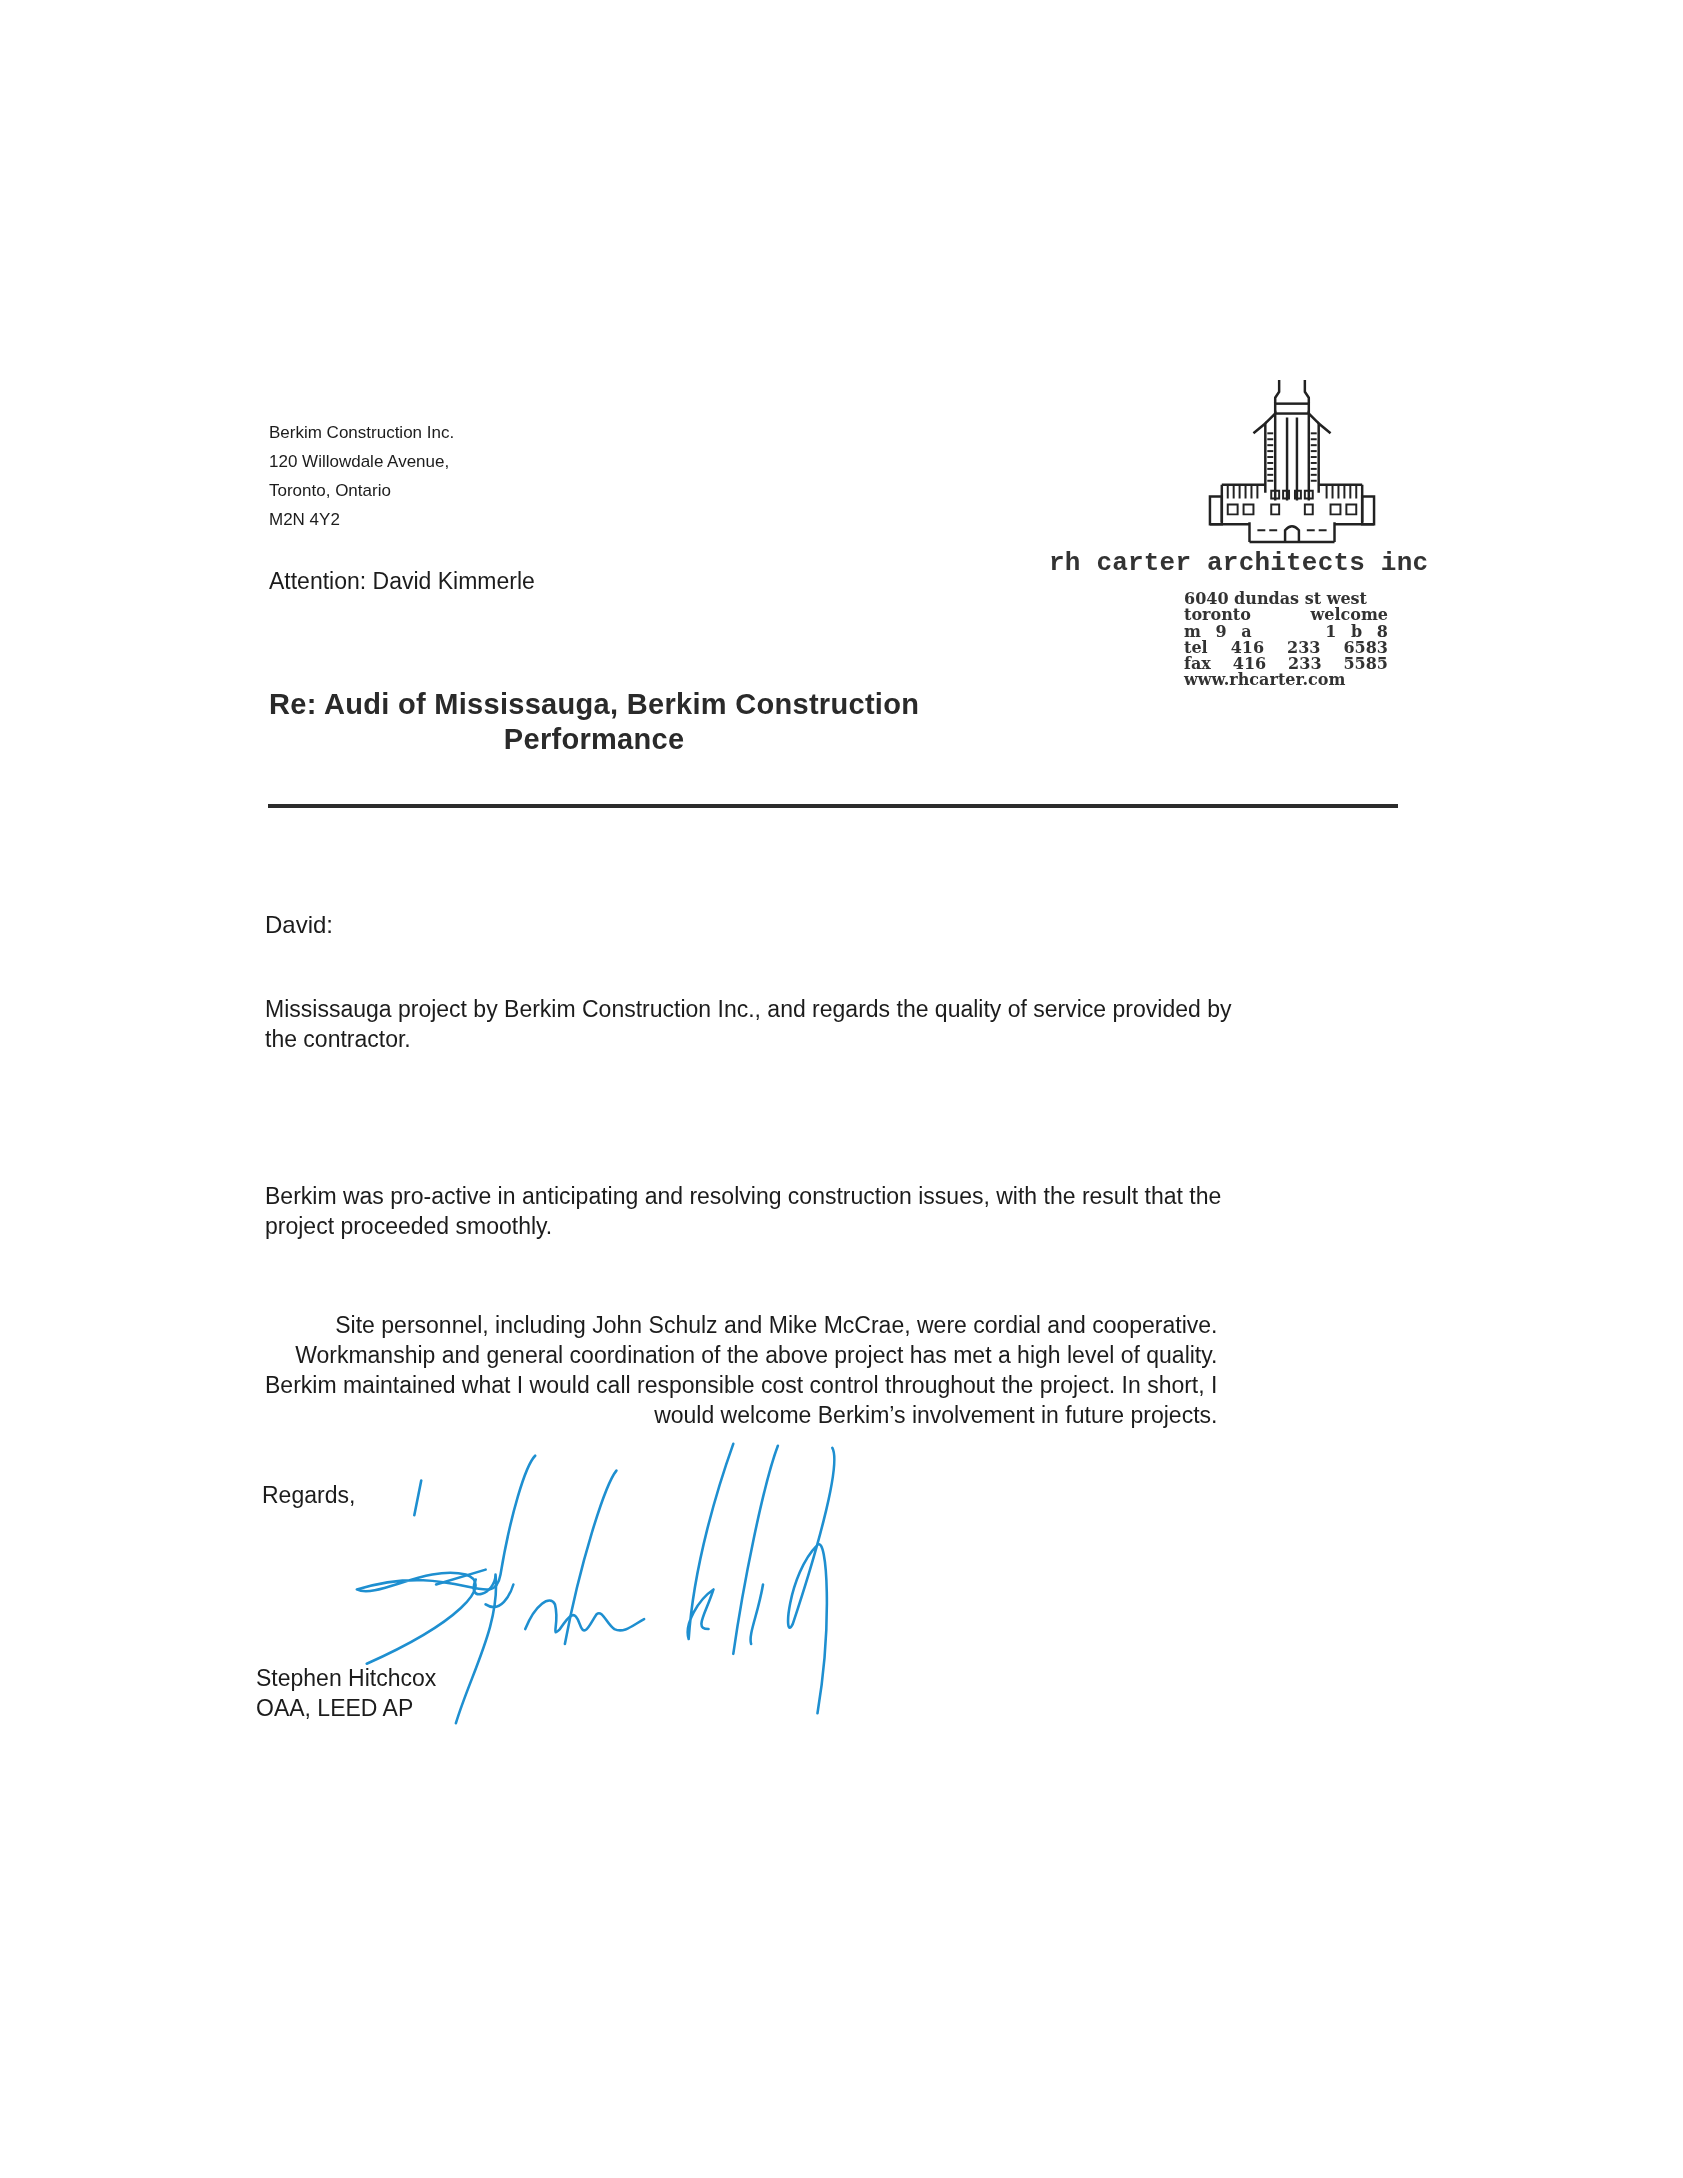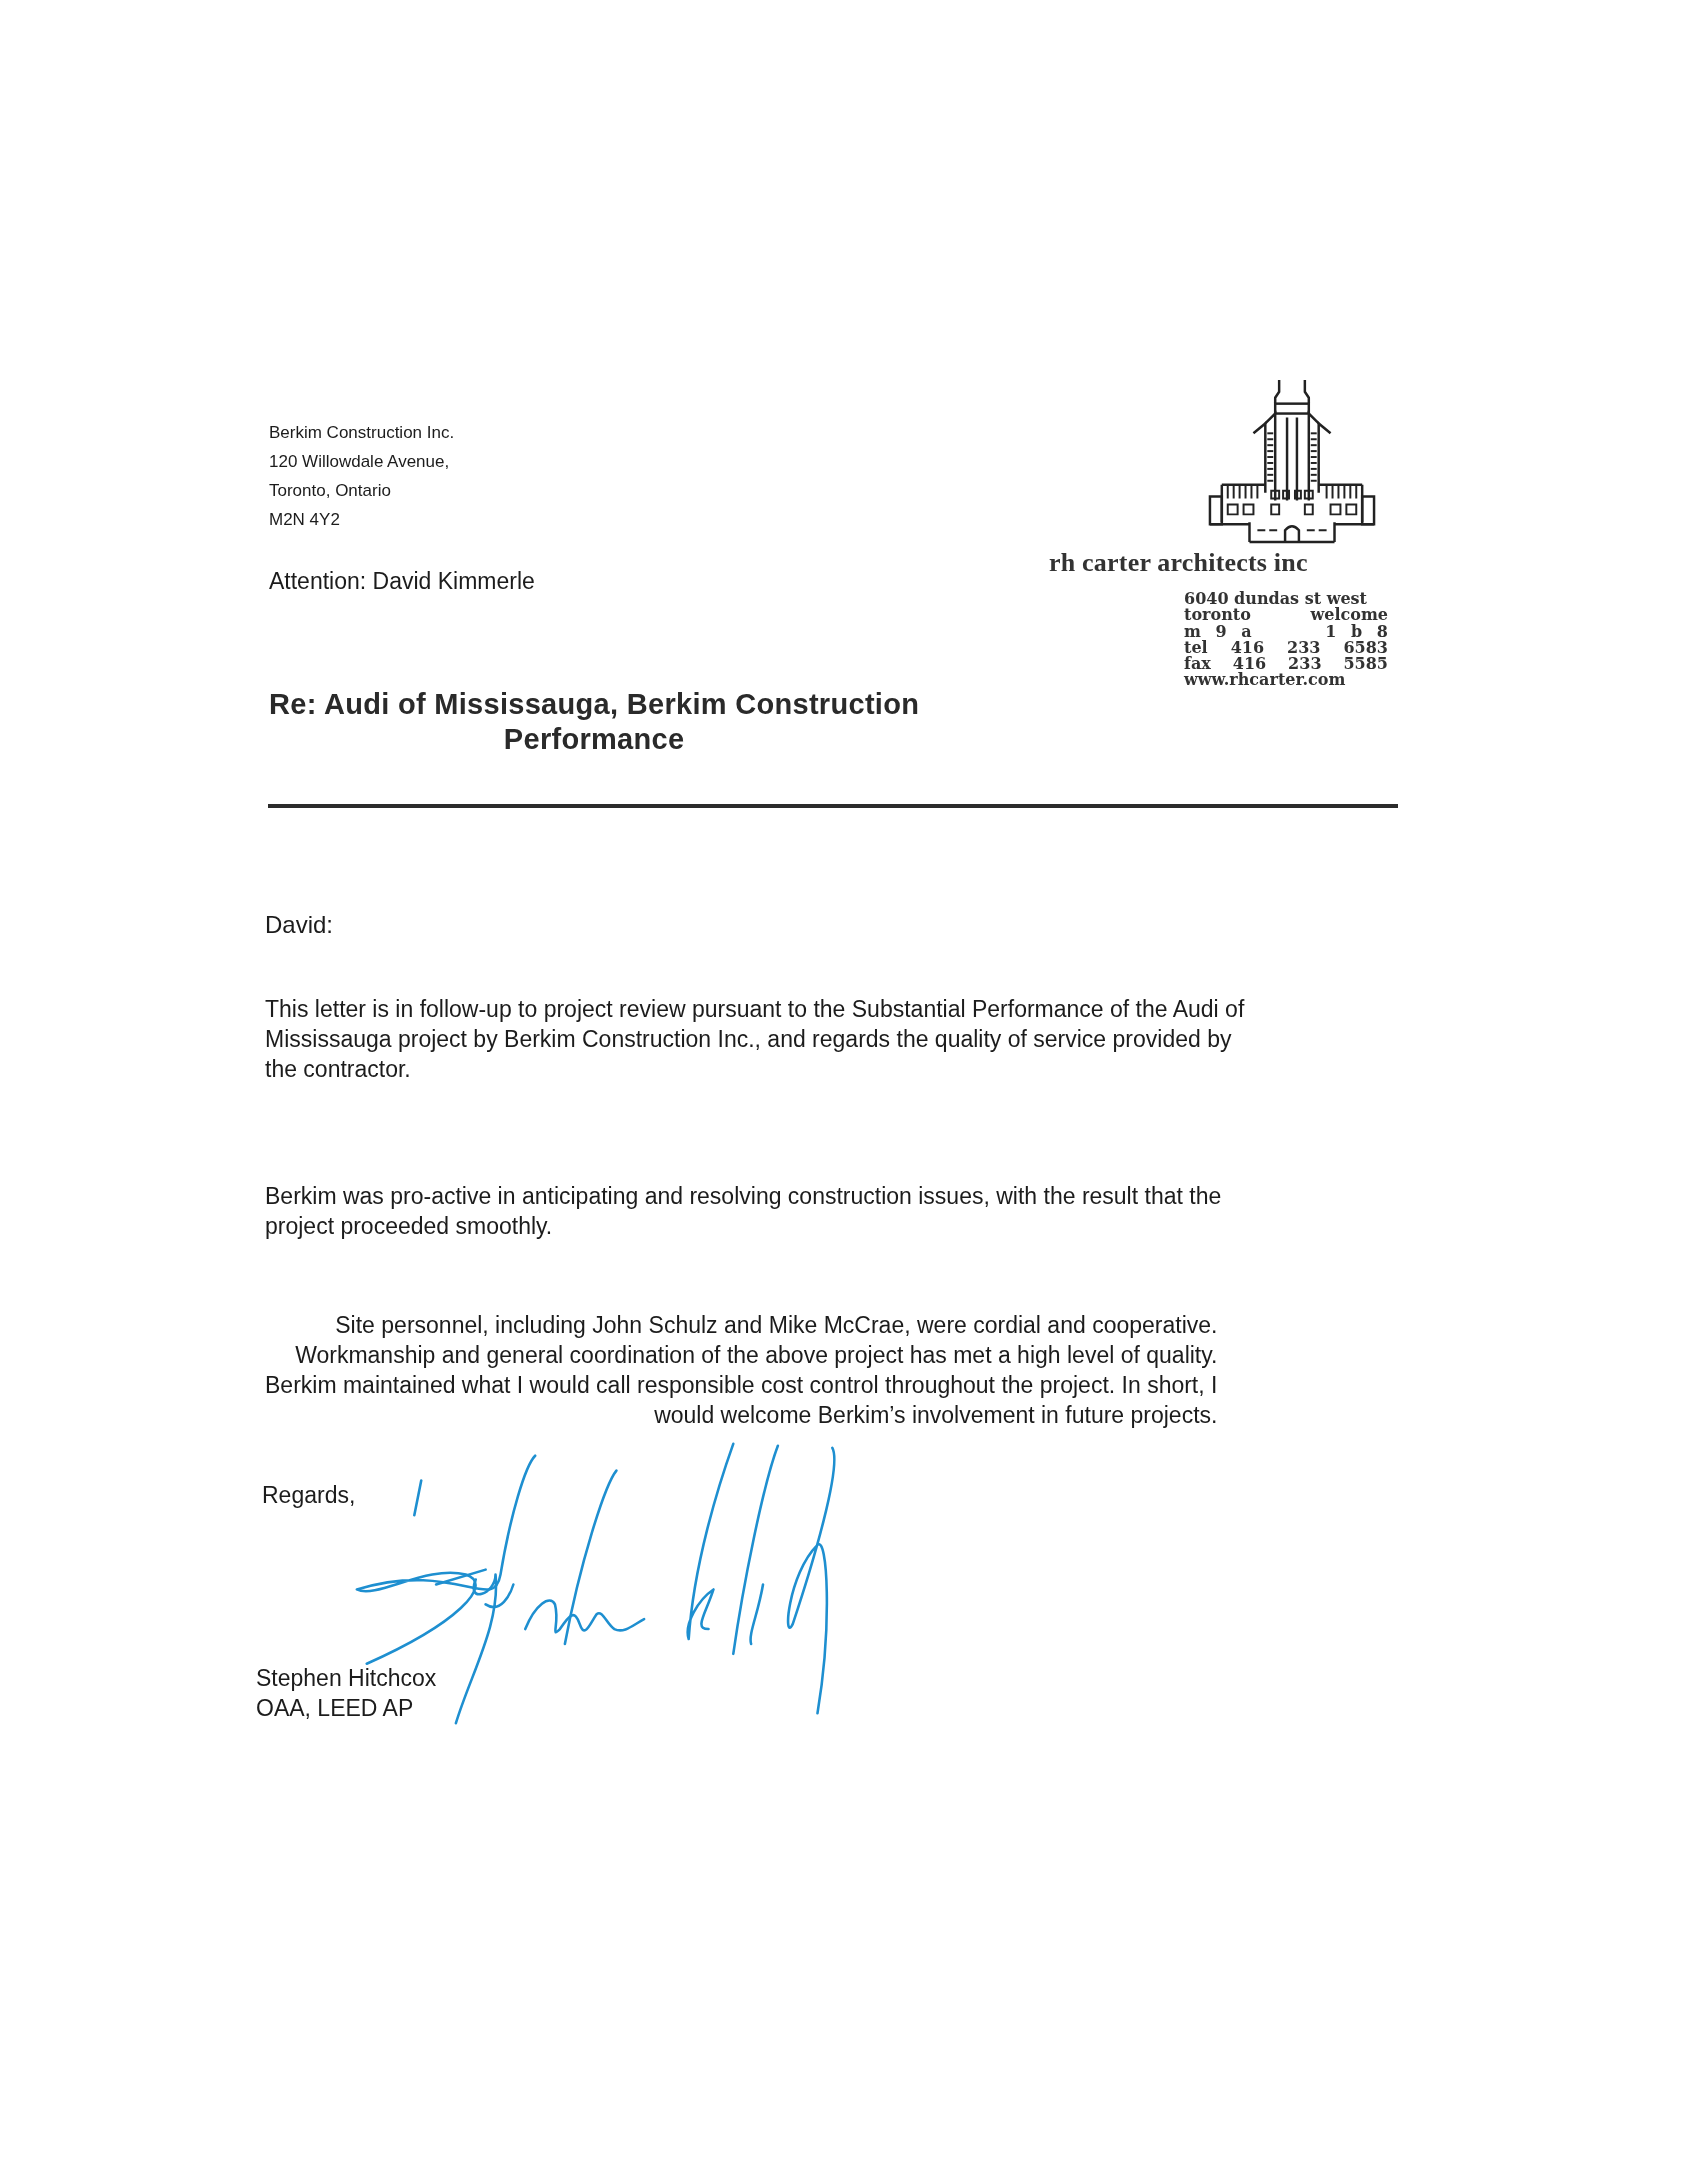--- a/index.html
+++ b/index.html
@@ -15,21 +15,21 @@
     .re div { white-space: nowrap; text-align: center; }
     .rule { left: 268px; top: 804px; width: 1130px; height: 4px; background: #2b2b2b; }
     .salut { left: 265px; top: 911px; font-size: 24px; }
     .para { left: 265px; font-size: 23px; line-height: 30px; white-space: nowrap; }
     .p1 { top: 994px; }
     .p2 { top: 1181px; }
     .p3 { top: 1310px; text-align: right; }
     .regards { left: 262px; top: 1482px; font-size: 23px; }
     .signame { left: 256px; top: 1663px; font-size: 23px; line-height: 30px; white-space: nowrap; }
     .logo { left: 1188px; top: 374px; width: 208px; height: 173px; }
-    .firm { left: 1049px; top: 548px; font-family: Liberation Serif, serif; font-weight: bold; font-size: 26px; color: #333; white-space: nowrap; letter-spacing: 0.2px; }
+    .firm { left: 1049px; top: 548px; font-family: Liberation Mono, monospace; font-weight: bold; font-size: 26px; color: #333; white-space: nowrap; letter-spacing: 0.2px; }
     .firmaddr { left: 1184px; top: 591px; width: 204px; font-family: "DejaVu Serif", serif; font-size: 16px; line-height: 16.3px; color: #333; font-weight: bold; }
     .firmaddr .row { display: flex; justify-content: space-between; white-space: nowrap; }
     .sig { left: 337px; top: 1426px; width: 535px; height: 317px; }
   </style>
 </head>
 <body>
 
 <div class="abs addr">
   <div>Berkim Construction Inc.</div>
   <div>120 Willowdale Avenue,</div>
@@ -123,21 +123,20 @@
 <div class="abs re">
   <div>Re:  Audi of Mississauga, Berkim Construction</div>
   <div>Performance</div>
 </div>
 
 <div class="abs rule"></div>
 
 <div class="abs salut">David:</div>
 
 <div class="abs para p1">
-  <div>This letter is in follow-up to project review pursuant to the Substantial Performance of the Audi of</div>
   <div>Mississauga project by Berkim Construction Inc., and regards the quality of service provided by</div>
   <div>the contractor.</div>
 </div>
 <div class="abs para p2">
   <div>Berkim was pro-active in anticipating and resolving construction issues, with the result that the</div>
   <div>project proceeded smoothly.</div>
 </div>
 <div class="abs para p3">
   <div>Site personnel, including John Schulz and Mike McCrae, were cordial and cooperative.</div>
   <div>Workmanship and general coordination of the above project has met a high level of quality.</div>

